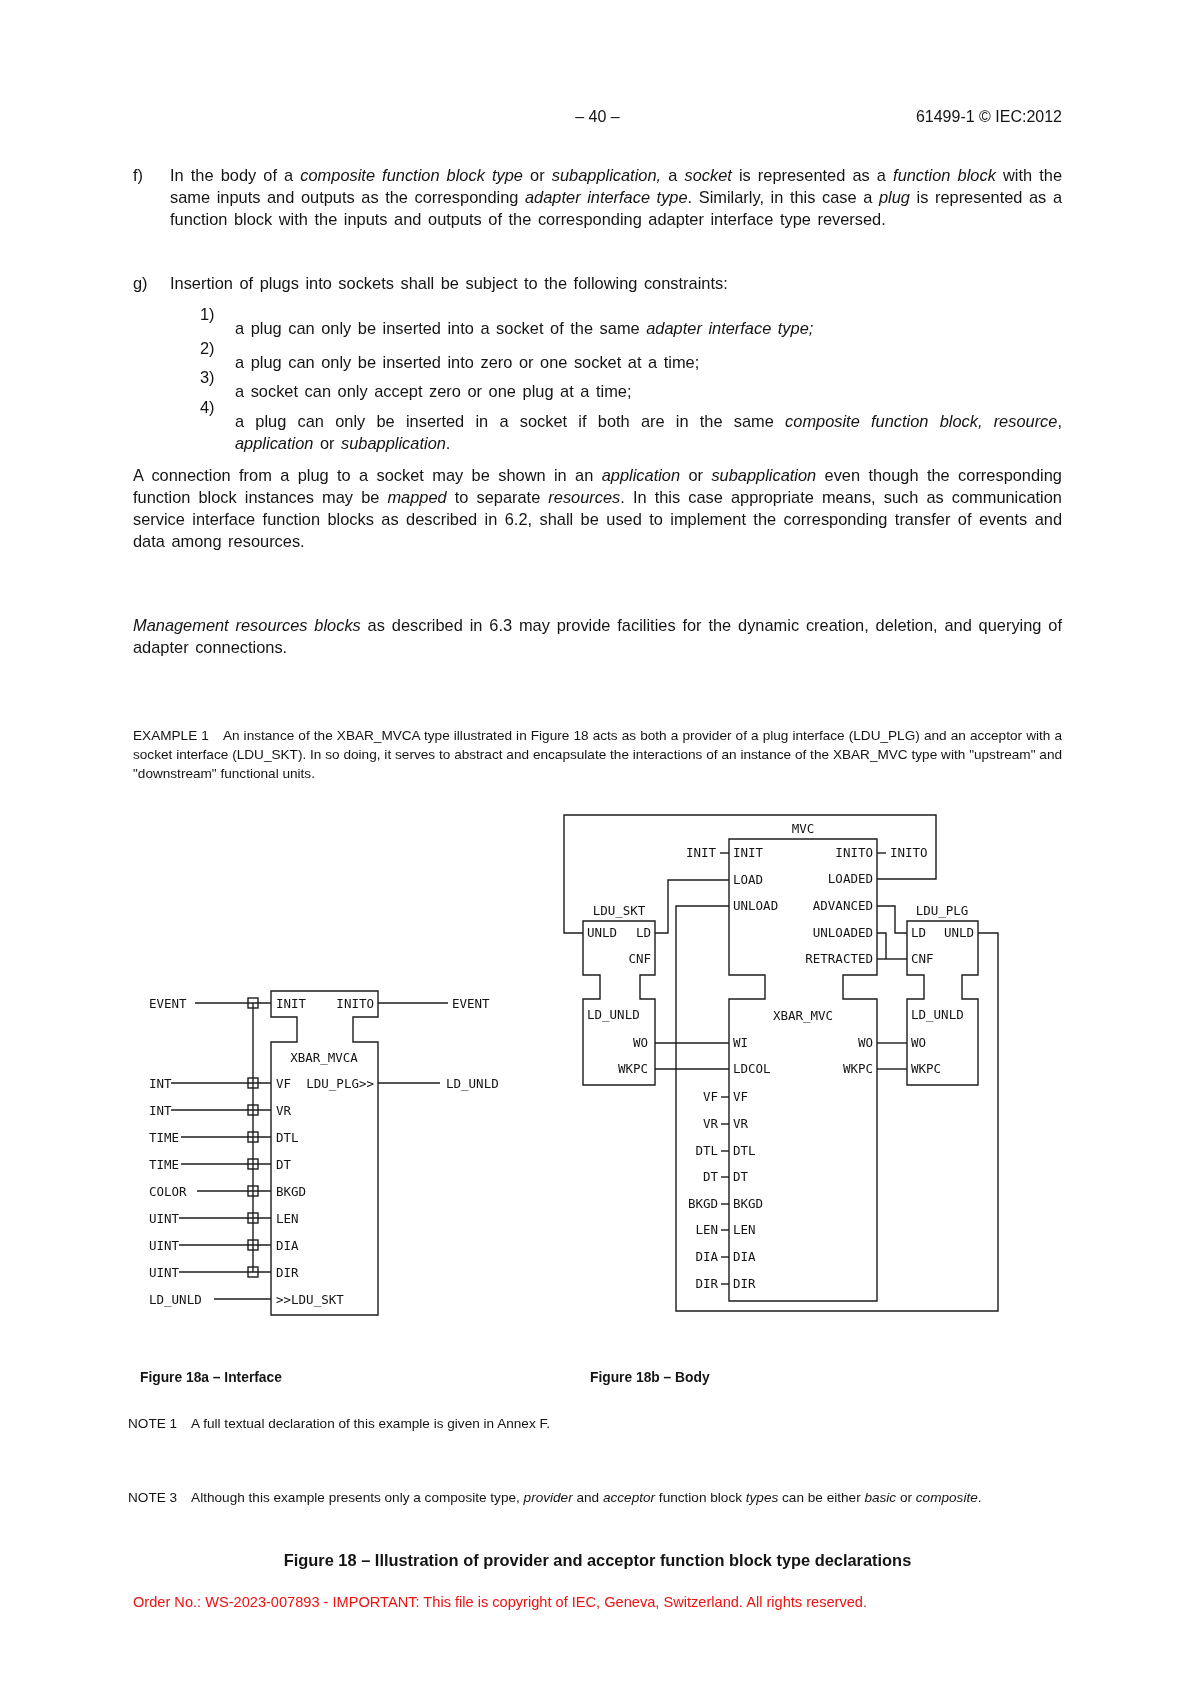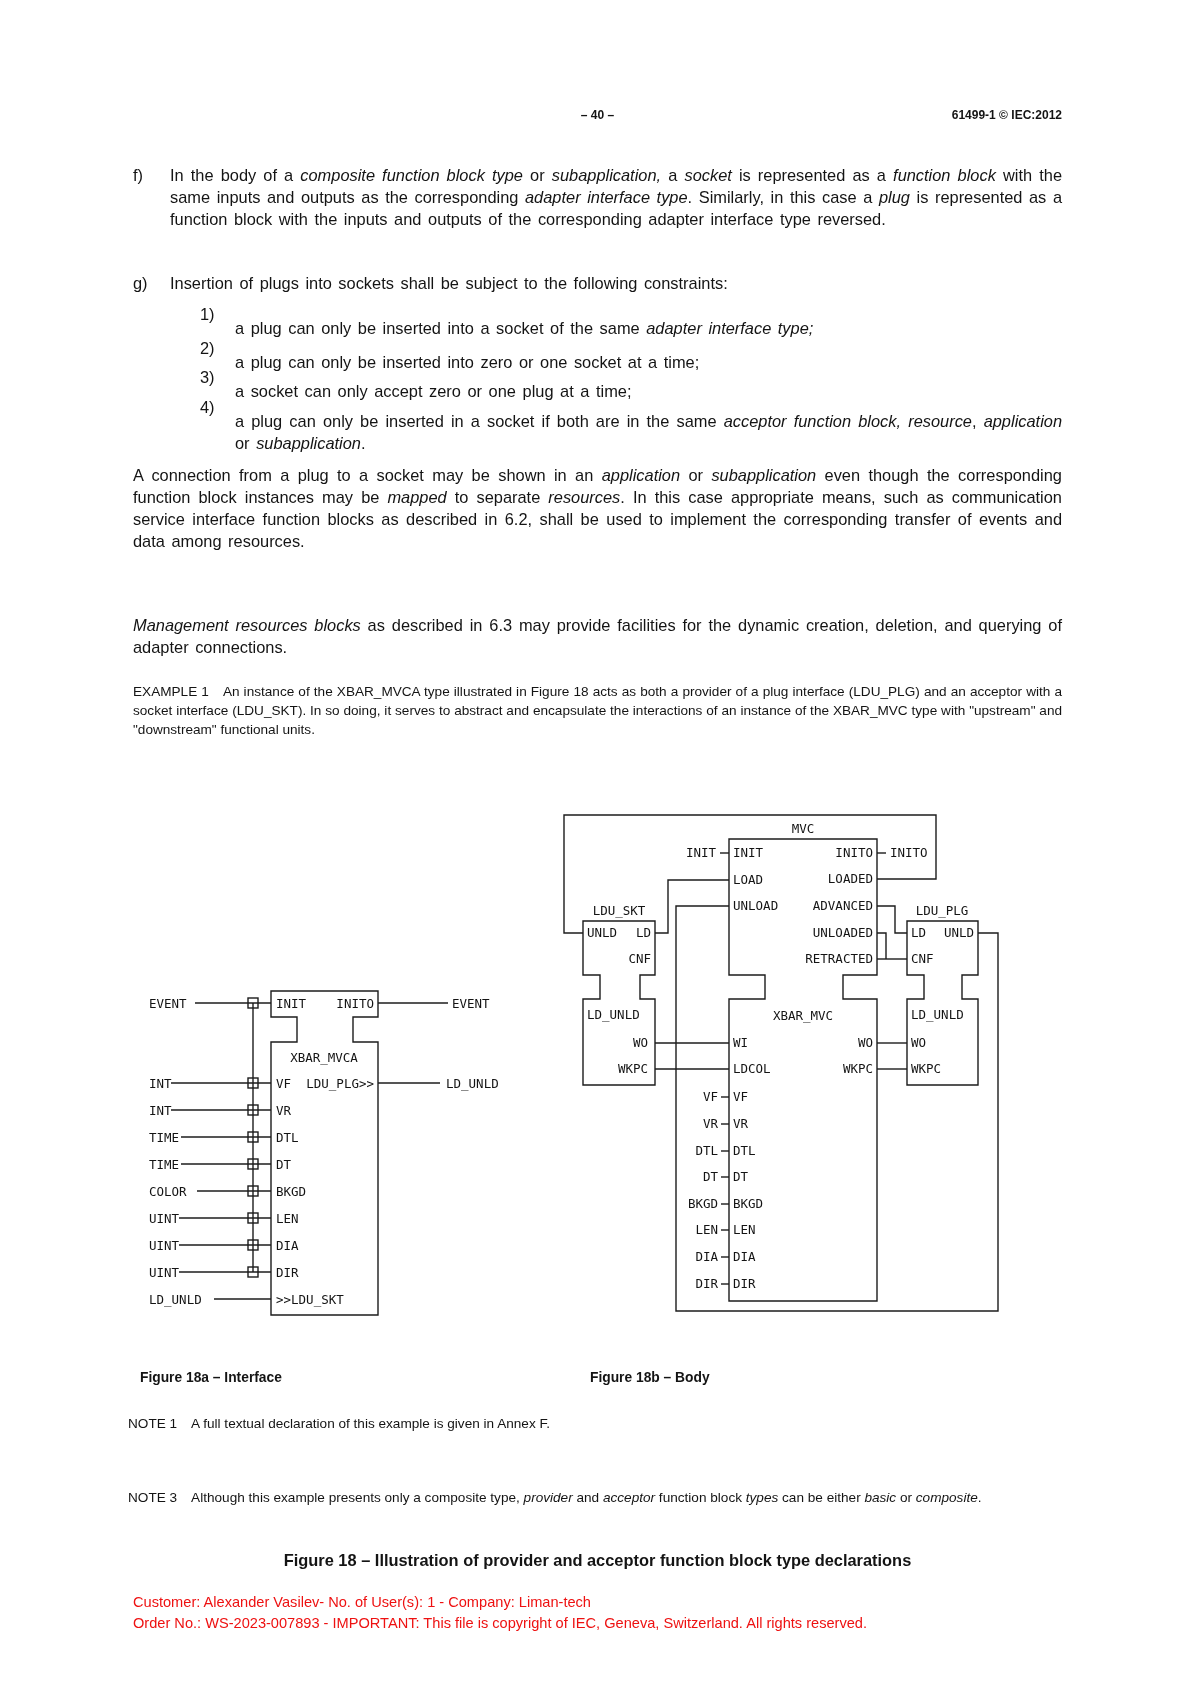--- a/index.html
+++ b/index.html
@@ -6,24 +6,24 @@
   #page{
     position:relative;
     width:1191px;height:1685px;
     background:#ffffff;
     font-family:"Liberation Sans","DejaVu Sans",sans-serif;
     color:#141414;
     overflow:hidden;
   }
   .abs{position:absolute;}
   .body-text{font-size:16.4px;line-height:22px;text-align:justify;word-spacing:2px;}
-  .small-text{font-size:13.6px;line-height:19px;text-align:justify;}
+  .small-text{font-size:13.6px;line-height:19px;text-align:justify;margin-top:44px;}
   .it{font-style:italic;}
   
-  #header-row{left:133px;top:108px;width:929px;height:22px;font-size:12px;font-weight:bold;}
+  #header-row{left:133px;top:108px;width:929px;height:22px;font-size:16px;}
   #page-number{position:absolute;left:0;width:100%;text-align:center;}
   #doc-ref{position:absolute;right:0;top:0;}
   
   .hang{display:flex;}
   .hang .marker{width:37px;flex:0 0 37px;}
   .hang .txt{flex:1;}
   .list-item{display:flex;}
   .list-item .marker{width:35px;flex:0 0 35px;}
   .list-item .txt{flex:1;margin-top:14px;}
   #para-f{left:133px;top:164px;width:929px;}
@@ -76,21 +76,21 @@
   <div class="abs body-text list-item" id="item-2">
     <span class="marker">2)</span>
     <span class="txt"><span>a plug can only be inserted into zero or one socket at a time;</span></span>
   </div>
   <div class="abs body-text list-item" id="item-3">
     <span class="marker">3)</span>
     <span class="txt"><span>a socket can only accept zero or one plug at a time;</span></span>
   </div>
   <div class="abs body-text list-item" id="item-4">
     <span class="marker">4)</span>
-    <span class="txt"><span>a plug can only be inserted in a socket if both are in the same </span><span class="it">acceptor function block, resource</span><span>, </span><span class="it">application</span><span> or </span><span class="it">subapplication</span><span>.</span></span>
+    <span class="txt"><span>a plug can only be inserted in a socket if both are in the same </span><span class="it">composite function block, resource</span><span>, </span><span class="it">application</span><span> or </span><span class="it">subapplication</span><span>.</span></span>
   </div>
 
   <div class="abs body-text" id="para-conn"><span>A connection from a plug to a socket may be shown in an </span><span class="it">application</span><span> or </span><span class="it">subapplication</span><span> even though the corresponding function block instances may be </span><span class="it">mapped</span><span> to separate </span><span class="it">resources</span><span>. In this case appropriate means, such as communication service interface function blocks as described in 6.2, shall be used to implement the corresponding transfer of events and data among resources.</span></div>
   <div class="abs body-text" id="para-mgmt"><span class="it">Management resources blocks</span><span> as described in 6.3 may provide facilities for the dynamic creation, deletion, and querying of adapter connections.</span></div>
 
   <div class="abs small-text" id="example-1">
     <span class="inline-label">EXAMPLE 1</span><span>An instance of the XBAR_MVCA type illustrated in Figure 18 acts as both a provider of a plug interface (LDU_PLG) and an acceptor with a socket interface (LDU_SKT). In so doing, it serves to abstract and encapsulate the interactions of an instance of the XBAR_MVC type with "upstream" and "downstream" functional units.</span>
   </div>
 
   <svg class="abs" id="figure-svg" width="1191" height="585" viewBox="0 750 1191 585">
@@ -255,17 +255,16 @@
   <div class="abs note" id="note-1">
     <span class="inline-label">NOTE 1</span><span><span>A full textual declaration of this example is given in Annex F.</span></span>
   </div>
   <div class="abs note" id="note-3">
     <span class="inline-label">NOTE 3</span><span><span>Although this example presents only a composite type, </span><span class="it">provider</span><span> and </span><span class="it">acceptor</span><span> function block </span><span class="it">types</span><span> can be either </span><span class="it">basic</span><span> or </span><span class="it">composite</span><span>.</span></span>
   </div>
 
   <div class="abs" id="figure-title">Figure 18 – Illustration of provider and acceptor function block type declarations</div>
 
   <div class="abs" id="footer-block">
-    <div>Customer: Alexander Vasilev- No. of User(s): 1 - Company: Liman-tech</div>
     <div>Order No.: WS-2023-007893 - IMPORTANT: This file is copyright of IEC, Geneva, Switzerland. All rights reserved.</div>
   </div>
 
 </div>
 
 </body></html>

